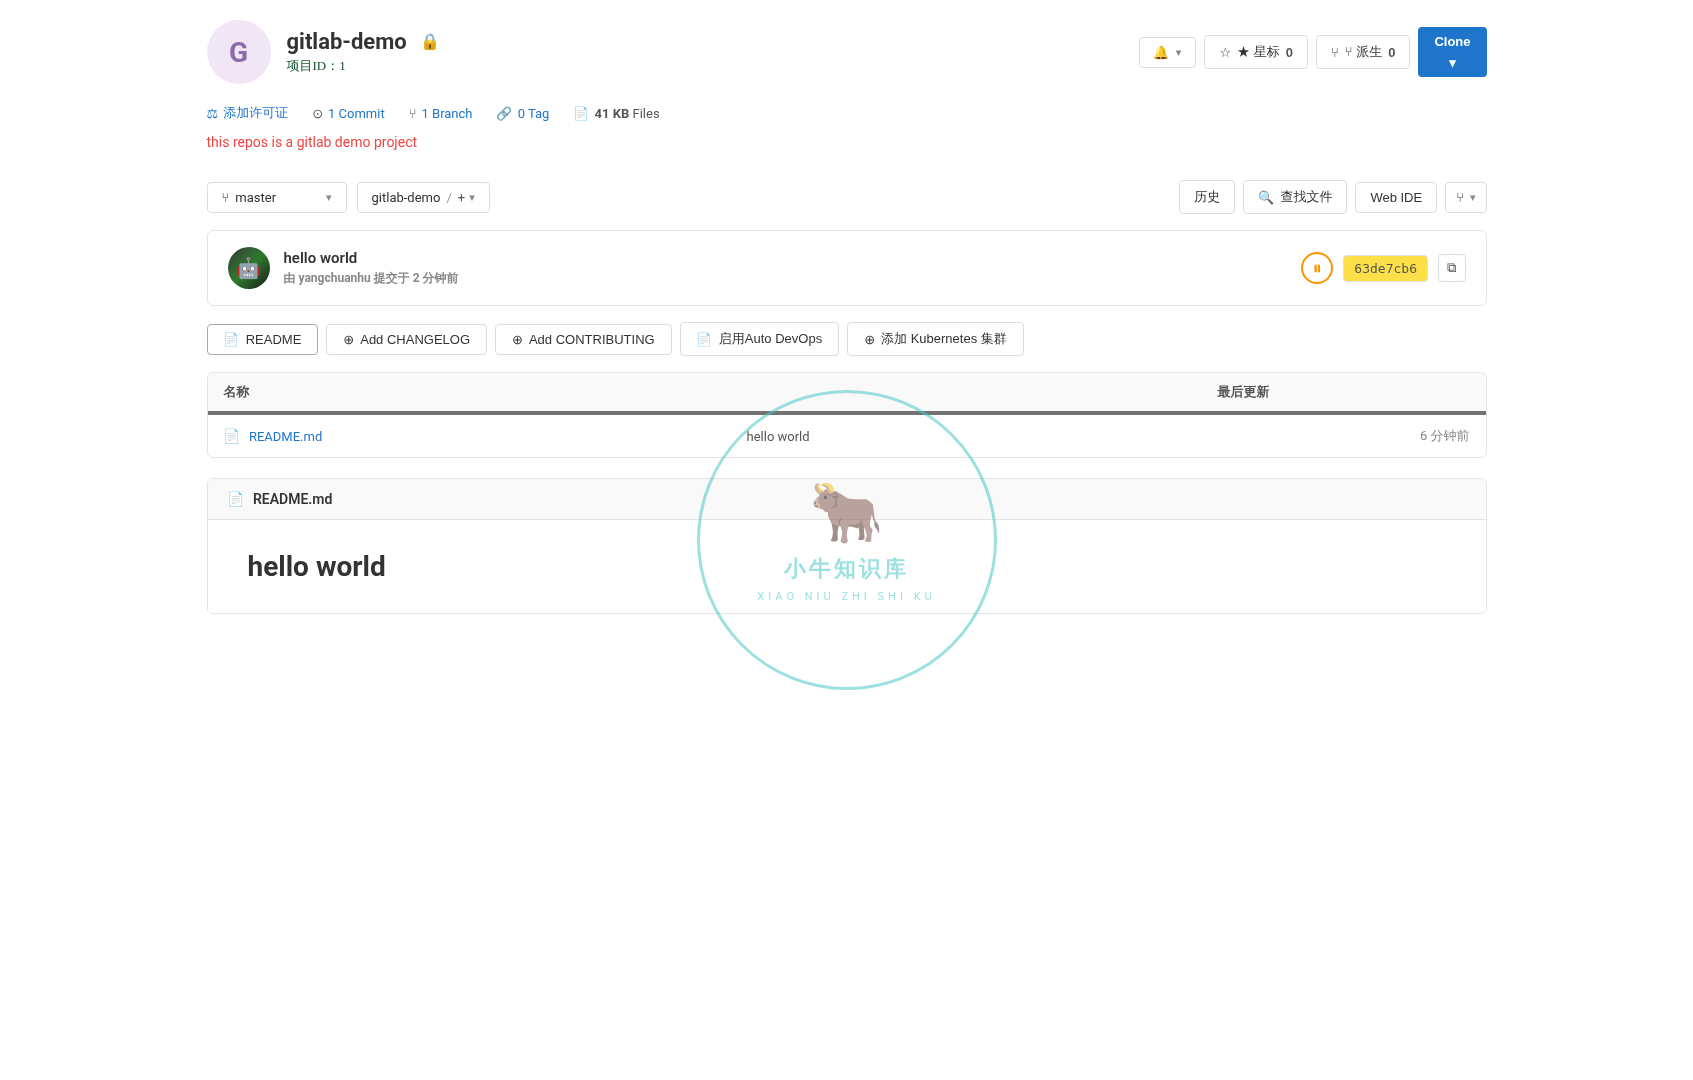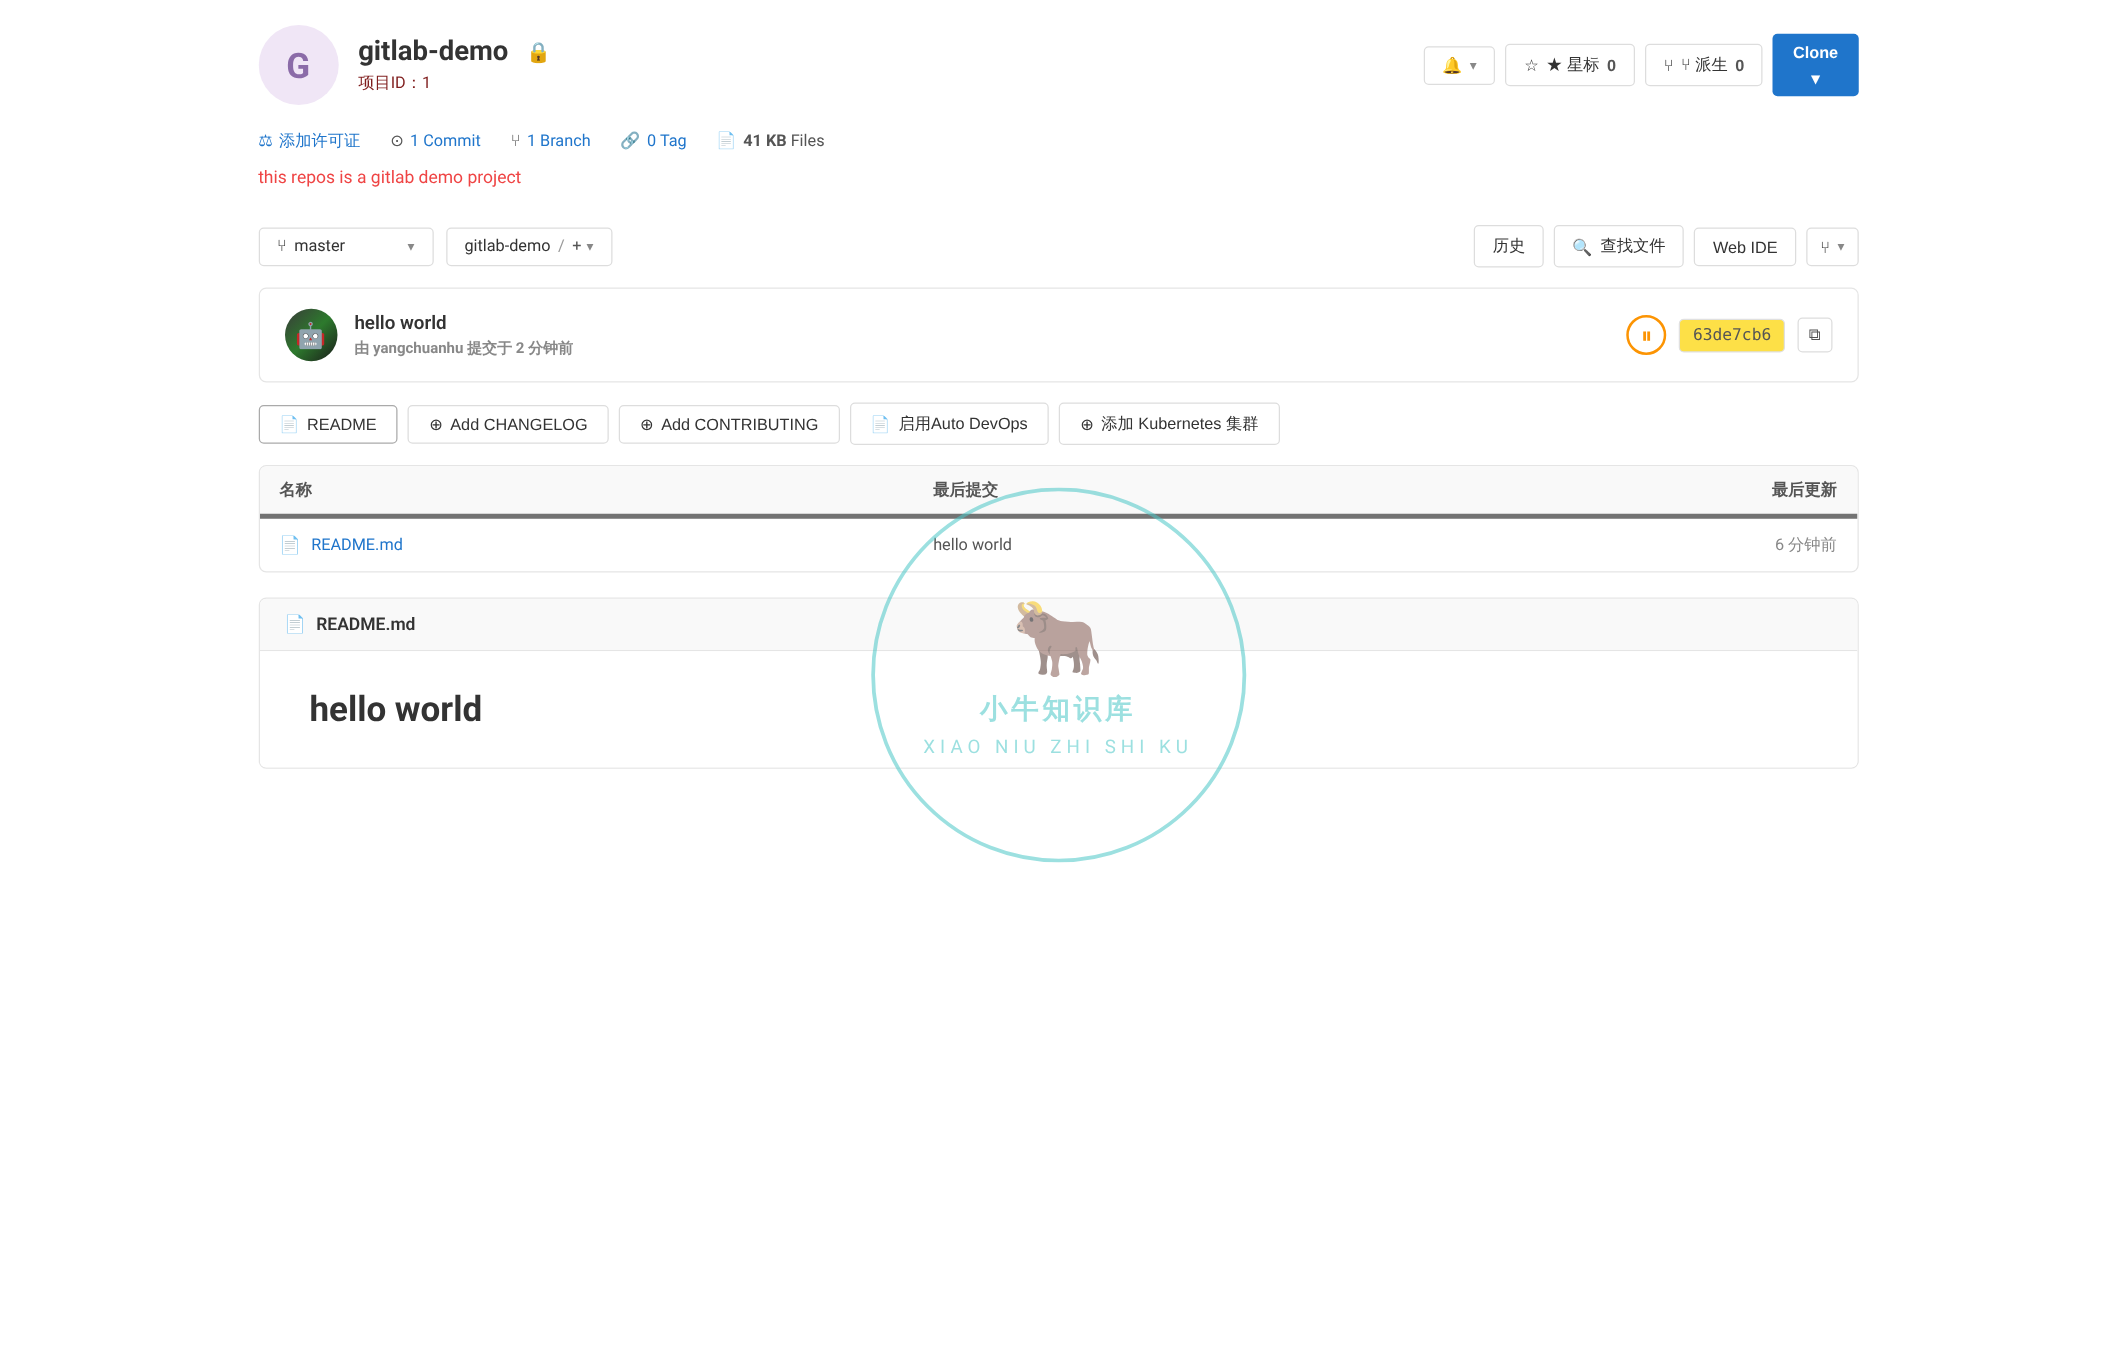--- a/index.html
+++ b/index.html
@@ -45,22 +45,23 @@
       font-weight: 700;
       color: #333;
     }
     .project-lock-icon {
       font-size: 16px;
       color: #666;
       margin-left: 6px;
     }
     .project-id {
       font-size: 13px;
-      color: #7f1d1d;
+      color: #14532d;
       margin-top: 3px;
+      font-family: Liberation Serif, serif;
     }
 
     
     .project-actions {
       display: flex;
       align-items: center;
       gap: 8px;
     }
     .action-btn {
       display: flex;
@@ -371,21 +372,21 @@
     .watermark-icon {
       font-size: 60px;
     }
     .watermark-text {
       font-size: 22px;
       font-weight: 700;
       color: #4bc7c7;
       letter-spacing: 3px;
     }
     .watermark-sub {
-      font-size: 15px;
+      font-size: 11px;
       color: #4bc7c7;
       letter-spacing: 4px;
     }
 
     .chevron { font-size: 11px; color: #888; }
   </style>
 </head>
 <body>
 
 <div class="page-wrapper">
@@ -527,21 +528,20 @@
     </button>
     <button class="quick-btn">
       <span>⊕</span>
       <span>添加 Kubernetes 集群</span>
     </button>
   </div>
 
   <div class="file-table">
     <div class="file-table-header">
       <span>名称</span>
-      <span>最后提交</span>
       <span style="text-align:right;">最后更新</span>
     </div>
     <div class="file-table-row">
       <div class="file-name">
         <span class="file-icon">📄</span>
         <span>README.md</span>
       </div>
       <div class="file-commit">hello world</div>
       <div class="file-time">6 分钟前</div>
     </div>

